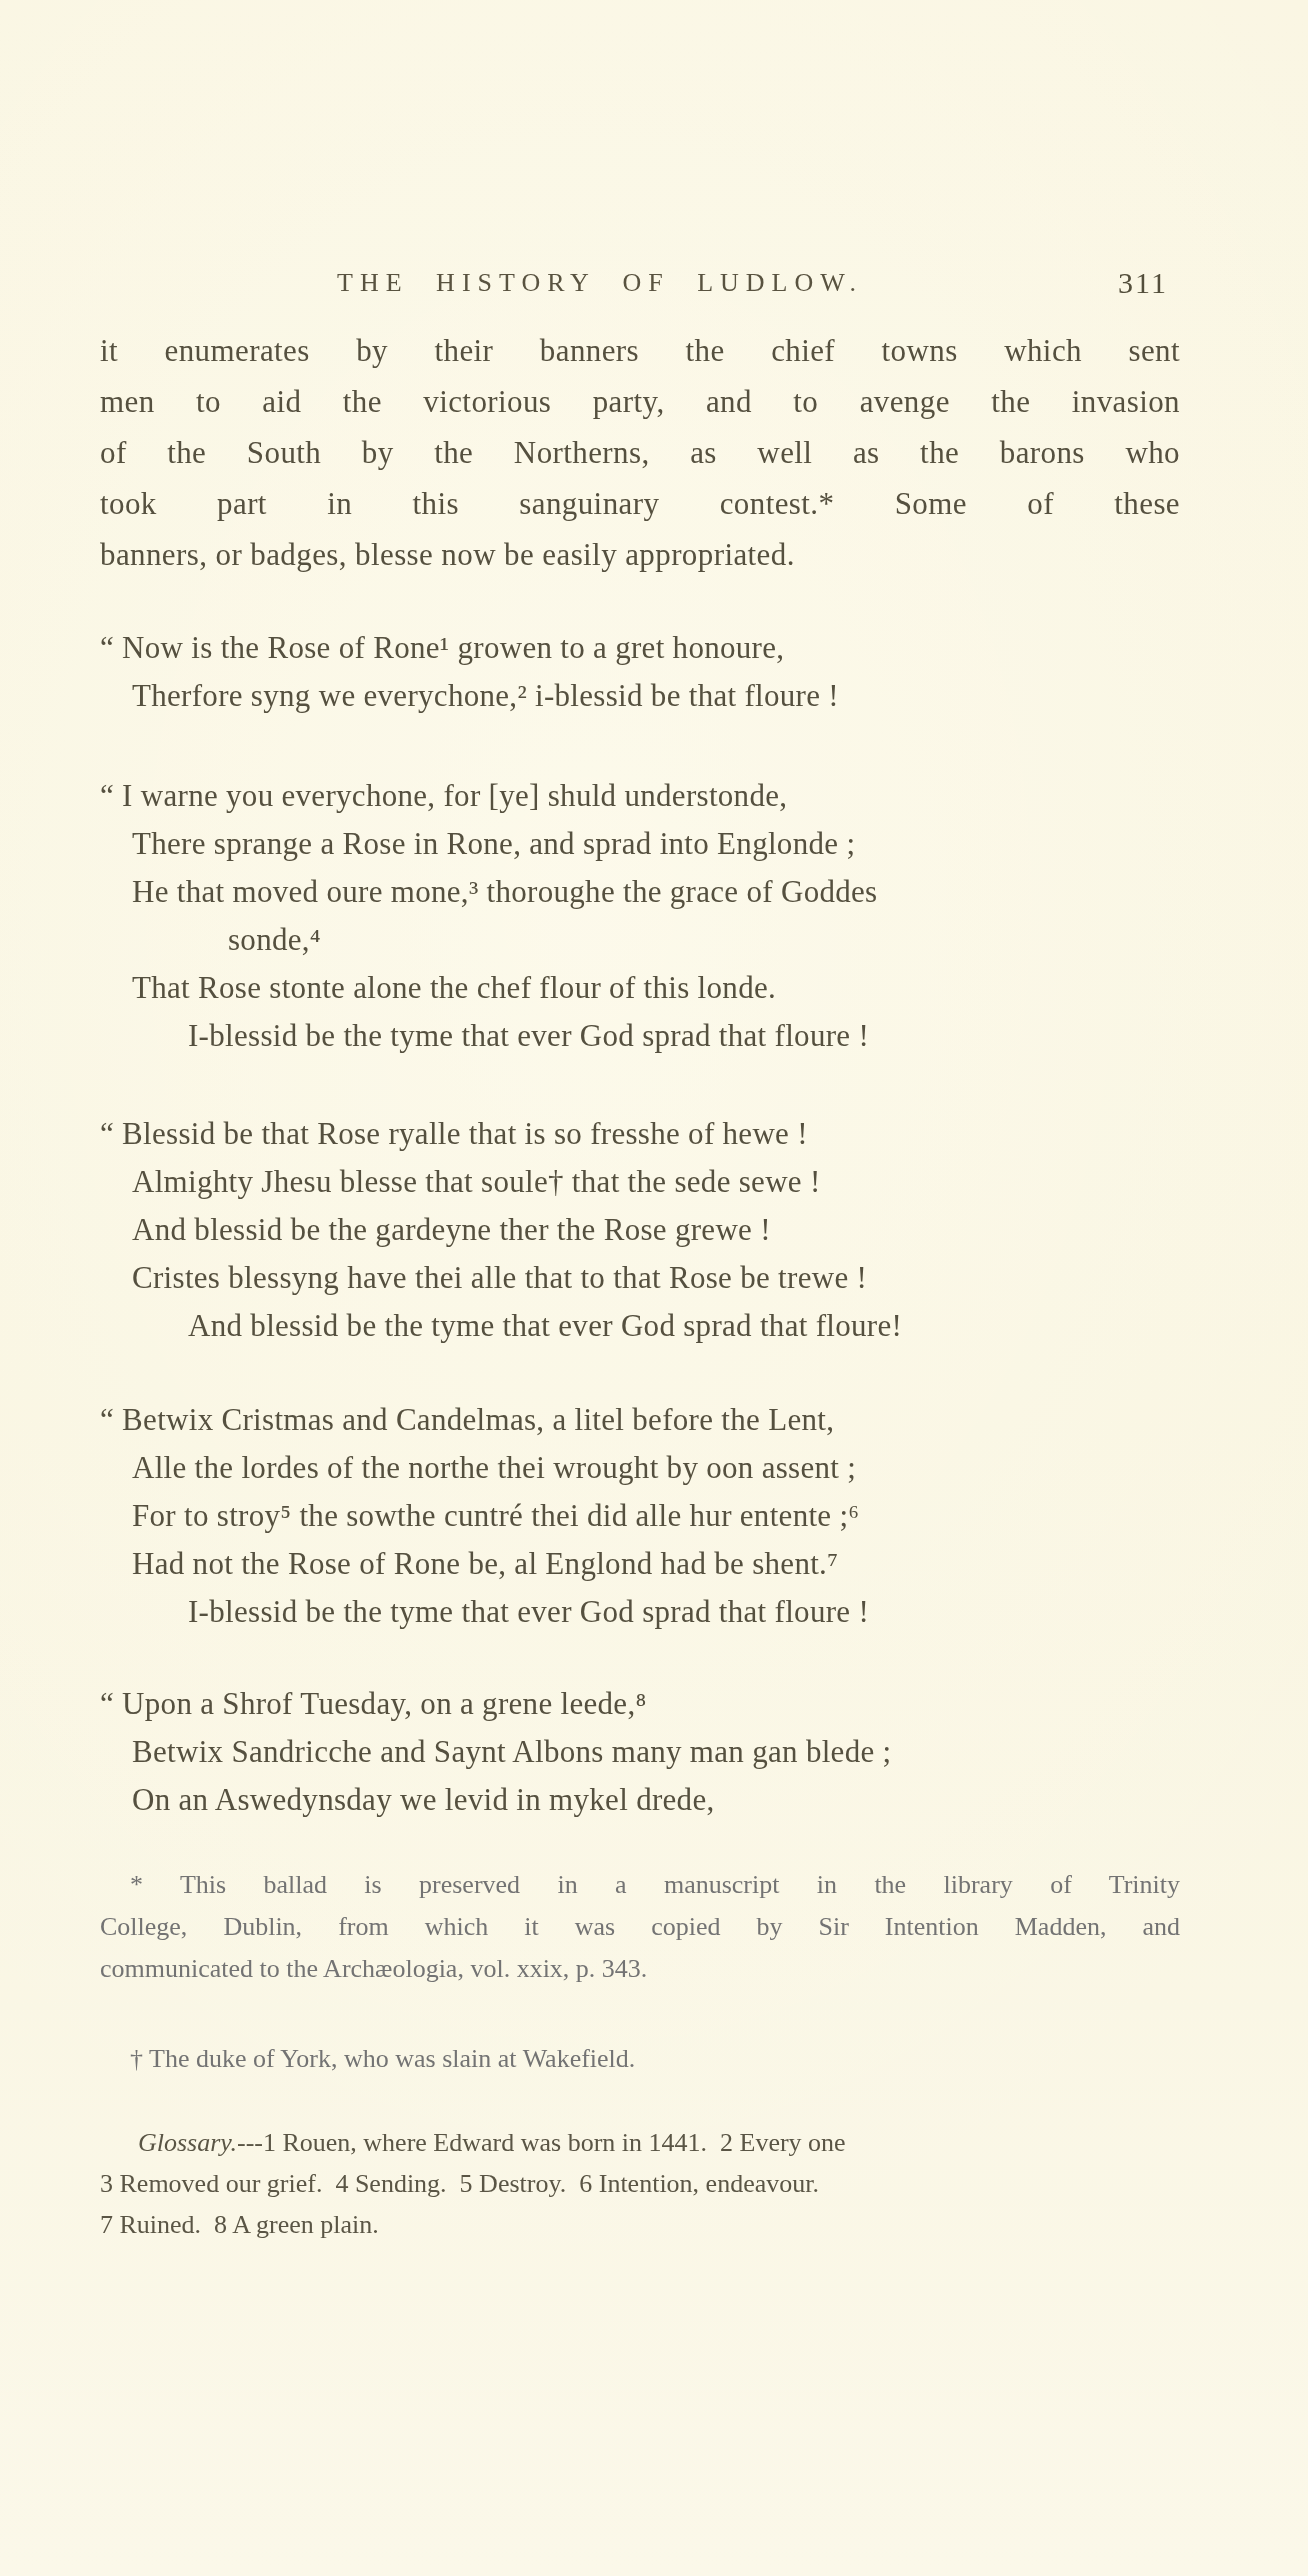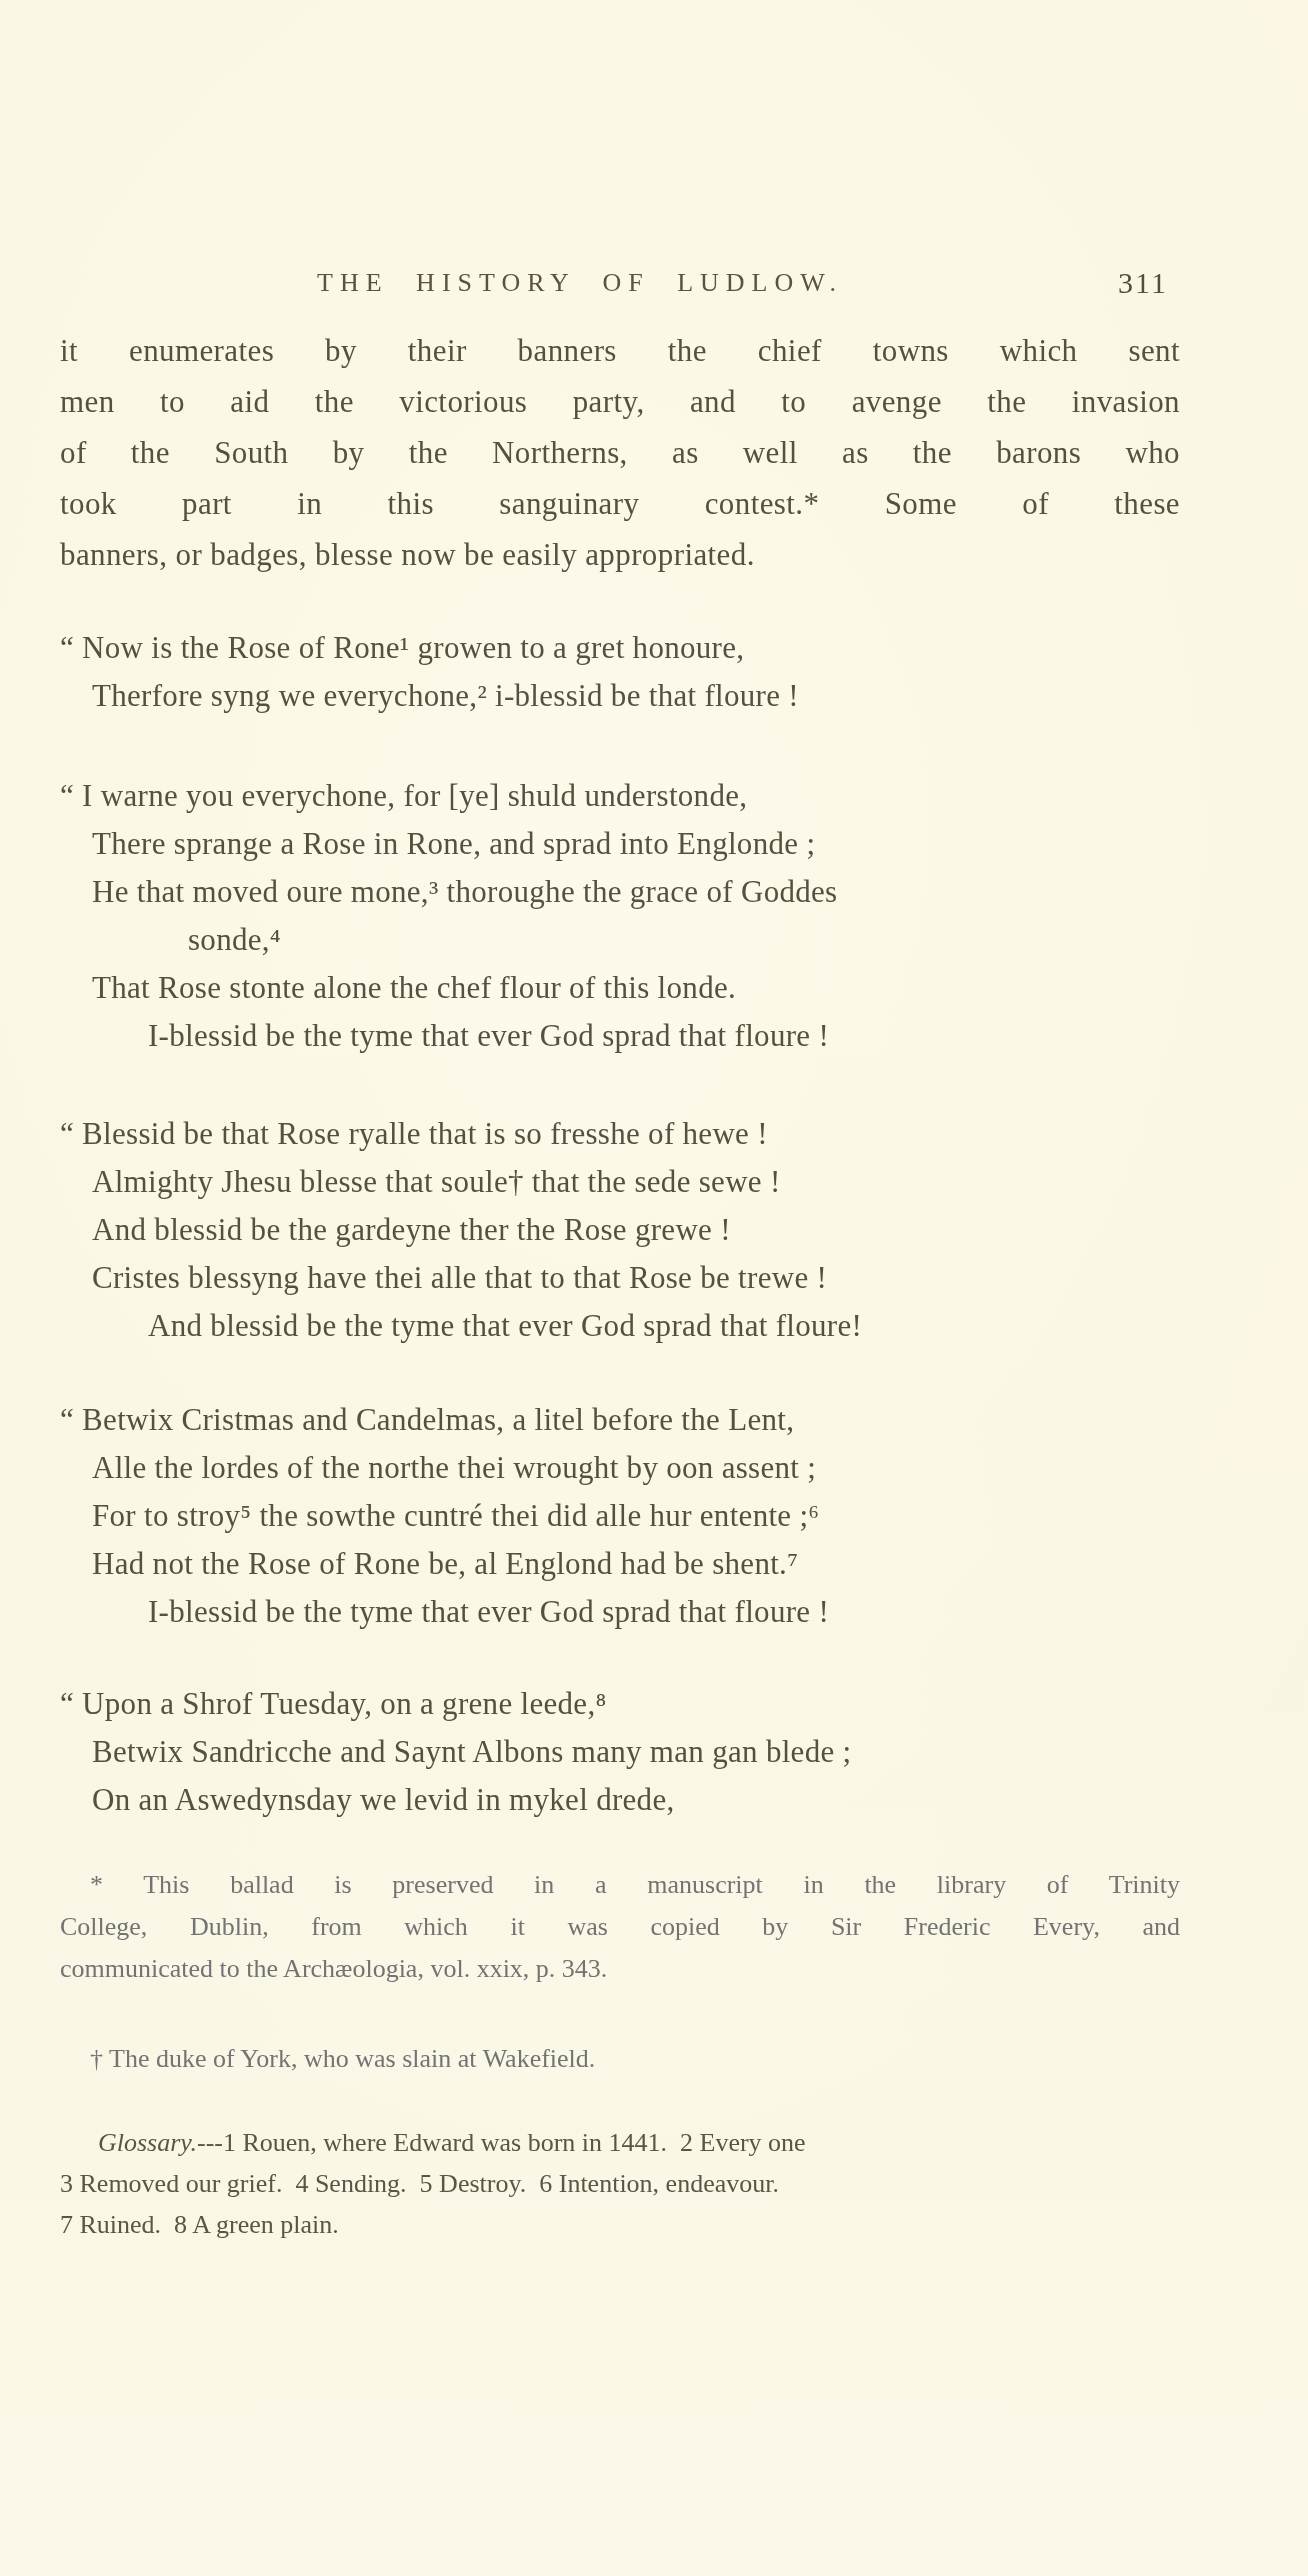--- a/index.html
+++ b/index.html
@@ -11,21 +11,21 @@
       radial-gradient(ellipse 1395px 1993px at 45% 35%, rgba(255,253,242,0.55), rgba(255,253,242,0) 70%),
       linear-gradient(180deg, #faf6e3 0%, #f9f5e1 55%, #fbf8e9 100%);
     background-color: #f9f5e2;
     font-family: "Liberation Serif", "DejaVu Serif", serif;
     color: #55503f;
   }
   .page {
     box-sizing: border-box;
     width: 1308px;
     height: 2036px;
-    padding: 265px 128px 0 60px;
+    padding: 265px 128px 0 100px;
   }
   
   .running-head {
     position: relative;
     height: 36px;
   }
   .head-title {
     text-align: center;
     padding-right: 80px;
     font-size: 26px;
@@ -137,21 +137,21 @@
     <div class="stanza s5">
       <div class="pline first">“ Upon a Shrof Tuesday, on a grene leede,⁸</div>
       <div class="pline">Betwix Sandricche and Saynt Albons many man gan blede ;</div>
       <div class="pline">On an Aswedynsday we levid in mykel drede,</div>
     </div>
 
   </div>
 
   <div class="footnote fn-star">
     <div class="fline ind">* This ballad is preserved in a manuscript in the library of Trinity</div>
-    <div class="fline">College, Dublin, from which it was copied by Sir Frederic Every, and</div>
+    <div class="fline">College, Dublin, from which it was copied by Sir Intention Madden, and</div>
     <div class="fline last">communicated to the Archæologia, vol. xxix, p. 343.</div>
   </div>
 
   <div class="footnote fn-dagger">
     <div class="fline ind last">† The duke of York, who was slain at Wakefield.</div>
   </div>
 
   <div class="glossary">
     <div class="gline first"><span class="gloss-label">Glossary.</span><span>---1 Rouen, where Edward was born in 1441.  2 Every one</span></div>
     <div class="gline">3 Removed our grief.  4 Sending.  5 Destroy.  6 Intention, endeavour.</div>

